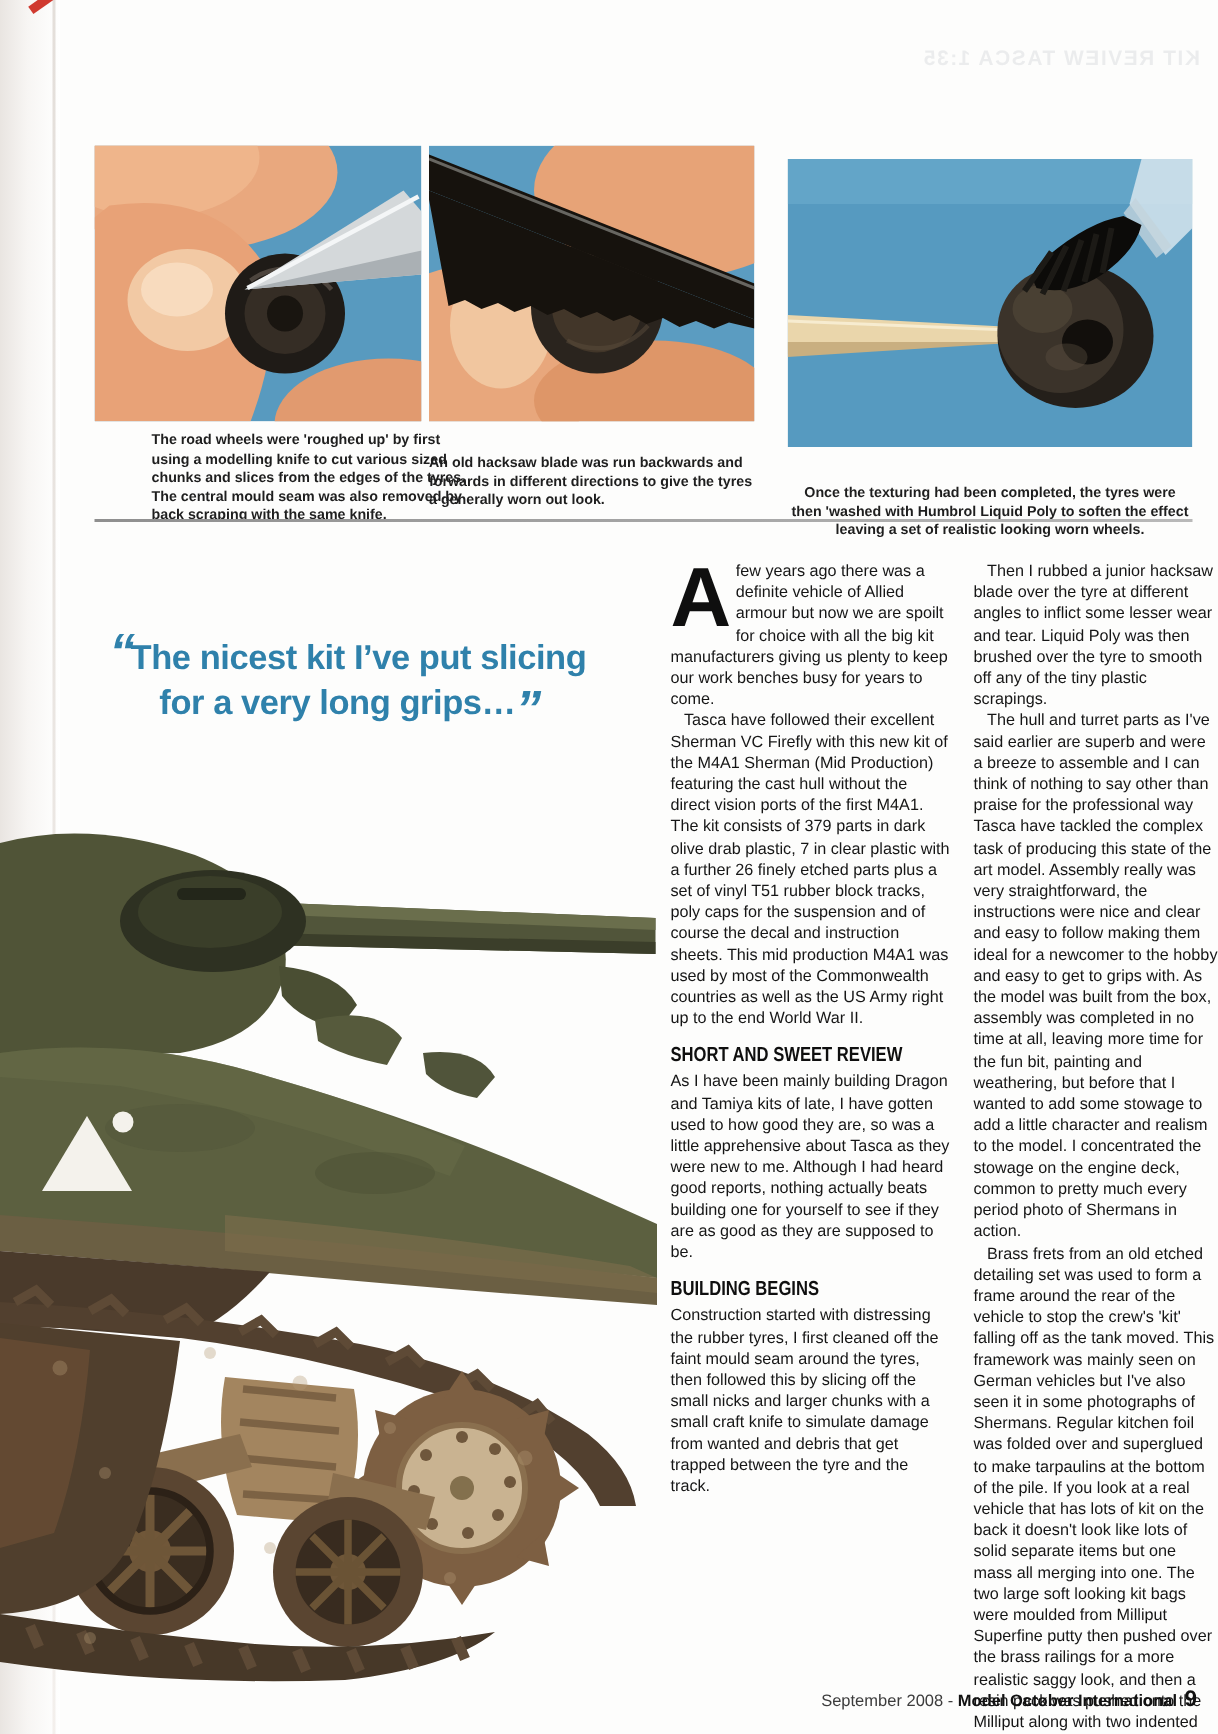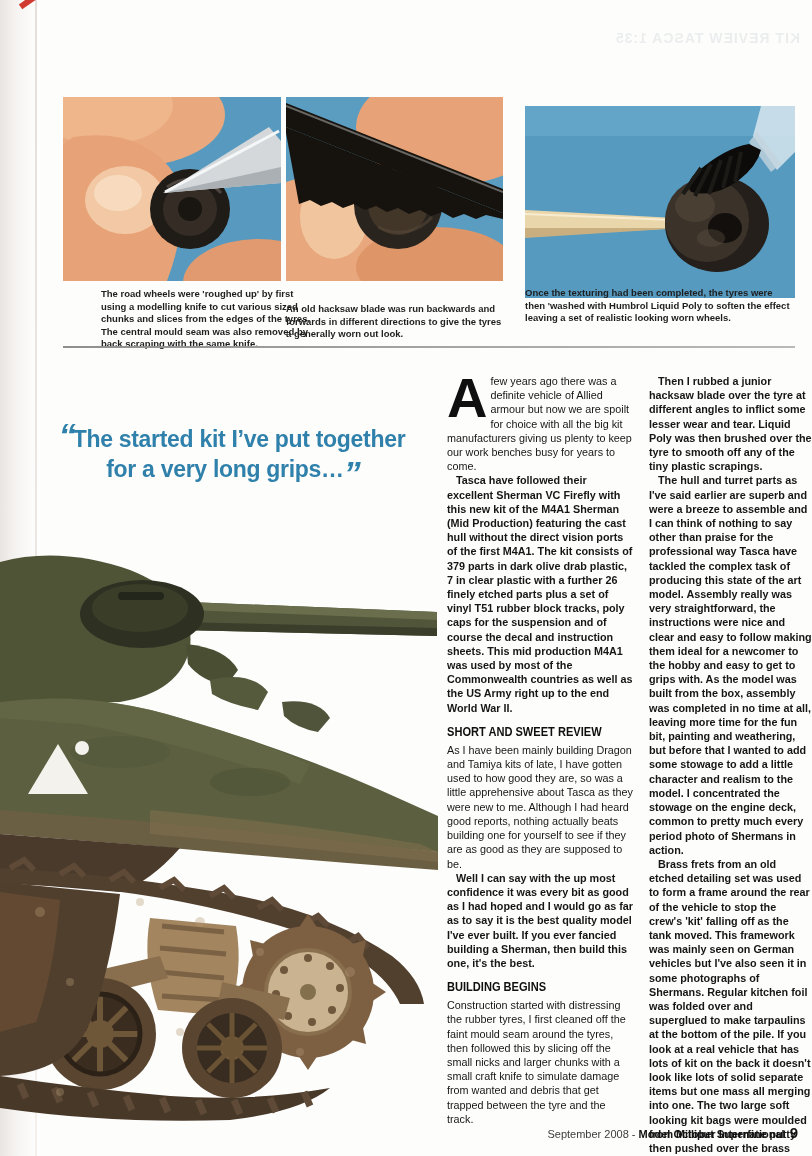--- a/index.html
+++ b/index.html
@@ -24,21 +24,21 @@
   
   .photo { position:absolute; overflow:hidden; }
   #photo1 { left:63px;  top:97px;  width:218px; height:184px; }
   #photo2 { left:286px; top:97px;  width:217px; height:184px; }
   #photo3 { left:525px; top:106px; width:270px; height:192px; }
   .photo svg { display:block; width:100%; height:100%; }
 
   .caption { position:absolute; font-size:9.5px; line-height:12.5px; font-weight:bold; color:#1e1e1e; }
   #cap1 { left:63px;  top:288px; width:218px;margin-left:38px; }
   #cap2 { left:286px; top:288px; width:217px;margin-top:15px; }
-  #cap3 { left:525px; top:287px; width:270px; }
+  #cap3 { left:525px; top:323px; width:270px;text-align:center; }
 
   .rule { position:absolute; left:63px; top:346px; width:732px; height:2px;
           background:linear-gradient(90deg,#8f8f8f,#b9b9b9); }
 
   
   .pull-quote {
     position:absolute; left:32px; top:420px; width:400px; text-align:center;
     font-weight:bold; font-size:23px; line-height:30px; letter-spacing:-0.3px;
   }
   .pq-mark { font-size:34px; letter-spacing:-3px; font-style:italic; }
@@ -46,21 +46,21 @@
 
   
   .tank-photo { position:absolute; left:0; top:552px; width:440px; height:575px; }
   .tank-photo svg { display:block; width:100%; height:100%; }
 
   
   .col { position:absolute; top:374px; font-size:10.8px; line-height:14.2px; color:#161616; }
   #col1 { left:447px; width:187px; }
   #col2 { left:649px; width:163px; }
   .col p { margin:0; }
-  .col p.ind { text-indent:9px;font-weight:bold; }
+  .col p.ind { text-indent:9px; }
   .dropcap {
     float:left; font-size:56px; line-height:44px; font-weight:900; color:#0f0f0f;
     padding:2px 5px 0 0; letter-spacing:-2px;
   }
   .sec-heading {
     font-weight:800; font-size:13.5px; line-height:15px; color:#0f0f0f;
     margin:9px 0 4px 0; transform:scaleX(.82); transform-origin:left;
     white-space:nowrap; letter-spacing:0;
   }
 
@@ -146,21 +146,21 @@
   </svg>
 </div>
 
 <div class="caption" id="cap1">The road wheels were 'roughed up' by first using a modelling knife to cut various sized chunks and slices from the edges of the tyres. The central mould seam was also removed by back scraping with the same knife.</div>
 <div class="caption" id="cap2">An old hacksaw blade was run backwards and forwards in different directions to give the tyres a generally worn out look.</div>
 <div class="caption" id="cap3">Once the texturing had been completed, the tyres were then 'washed with Humbrol Liquid Poly to soften the effect leaving a set of realistic looking worn wheels.</div>
 
 <div class="rule"></div>
 
 <div class="pull-quote" style="color:#2f81ab">
-  <span class="pq-mark">“</span><span>The started kit I’ve put together</span><br>
+  <span class="pq-mark">“</span><span>The nicest kit I’ve put slicing</span><br>
   <span>for a very long grips…</span><span class="pq-mark pq-close">”</span>
 </div>
 
 <div class="tank-photo">
   <svg viewBox="0 0 440 575">
 
     <polygon points="90,46 437,60 437,84 90,76" fill="#51553a"></polygon>
     <polygon points="90,46 437,60 437,68 90,54" fill="#6a6e4c"></polygon>
     <polygon points="90,68 437,76 437,84 90,76" fill="#3b3e2a"></polygon>
 
@@ -256,21 +256,20 @@
         <circle cx="60" cy="540" r="4"></circle>
     </g>
   </svg>
 </div>
 
 <div class="col" id="col1">
   <p><span class="dropcap">A</span><span>few years ago there was a definite vehicle of Allied armour but now we are spoilt for choice with all the big kit manufacturers giving us plenty to keep our work benches busy for years to come.</span></p>
   <p class="ind">Tasca have followed their excellent Sherman VC Firefly with this new kit of the M4A1 Sherman (Mid Production) featuring the cast hull without the direct vision ports of the first M4A1. The kit consists of 379 parts in dark olive drab plastic, 7 in clear plastic with a further 26 finely etched parts plus a set of vinyl T51 rubber block tracks, poly caps for the suspension and of course the decal and instruction sheets. This mid production M4A1 was used by most of the Commonwealth countries as well as the US Army right up to the end World War II.</p>
   <div class="sec-heading">SHORT AND SWEET REVIEW</div>
   <p>As I have been mainly building Dragon and Tamiya kits of late, I have gotten used to how good they are, so was a little apprehensive about Tasca as they were new to me. Although I had heard good reports, nothing actually beats building one for yourself to see if they are as good as they are supposed to be.</p>
-  <p class="ind">Well I can say with the up most confidence it was every bit as good as I had hoped and I would go as far as to say it is the best quality model I've ever built. If you ever fancied building a Sherman, then build this one, it's the best.</p>
   <div class="sec-heading">BUILDING BEGINS</div>
   <p>Construction started with distressing the rubber tyres, I first cleaned off the faint mould seam around the tyres, then followed this by slicing off the small nicks and larger chunks with a small craft knife to simulate damage from wanted and debris that get trapped between the tyre and the track.</p>
 </div>
 
 <div class="col" id="col2">
   <p class="ind">Then I rubbed a junior hacksaw blade over the tyre at different angles to inflict some lesser wear and tear. Liquid Poly was then brushed over the tyre to smooth off any of the tiny plastic scrapings.</p>
   <p class="ind">The hull and turret parts as I've said earlier are superb and were a breeze to assemble and I can think of nothing to say other than praise for the professional way Tasca have tackled the complex task of producing this state of the art model. Assembly really was very straightforward, the instructions were nice and clear and easy to follow making them ideal for a newcomer to the hobby and easy to get to grips with. As the model was built from the box, assembly was completed in no time at all, leaving more time for the fun bit, painting and weathering, but before that I wanted to add some stowage to add a little character and realism to the model. I concentrated the stowage on the engine deck, common to pretty much every period photo of Shermans in action.</p>
   <p class="ind"><span>Brass frets from an old etched detailing set was used to form a frame around the rear of the vehicle to stop the crew's 'kit' falling off as the tank moved. This framework was mainly seen on German vehicles but I've also seen it in some photographs of Shermans. Regular kitchen foil was folded over and superglued to make tarpaulins at the bottom of the pile. If you look at a real vehicle that has lots of kit on the back it doesn't look like lots of solid separate items but one mass all merging into one. The two large soft looking kit bags were moulded from Milliput Superfine putty then pushed over the brass railings for a more realistic saggy look, and then a resin pack was pushed onto the Milliput along with two indented lines to take the rope used to hold the stowage down.</span> </p>
 </div>
 

